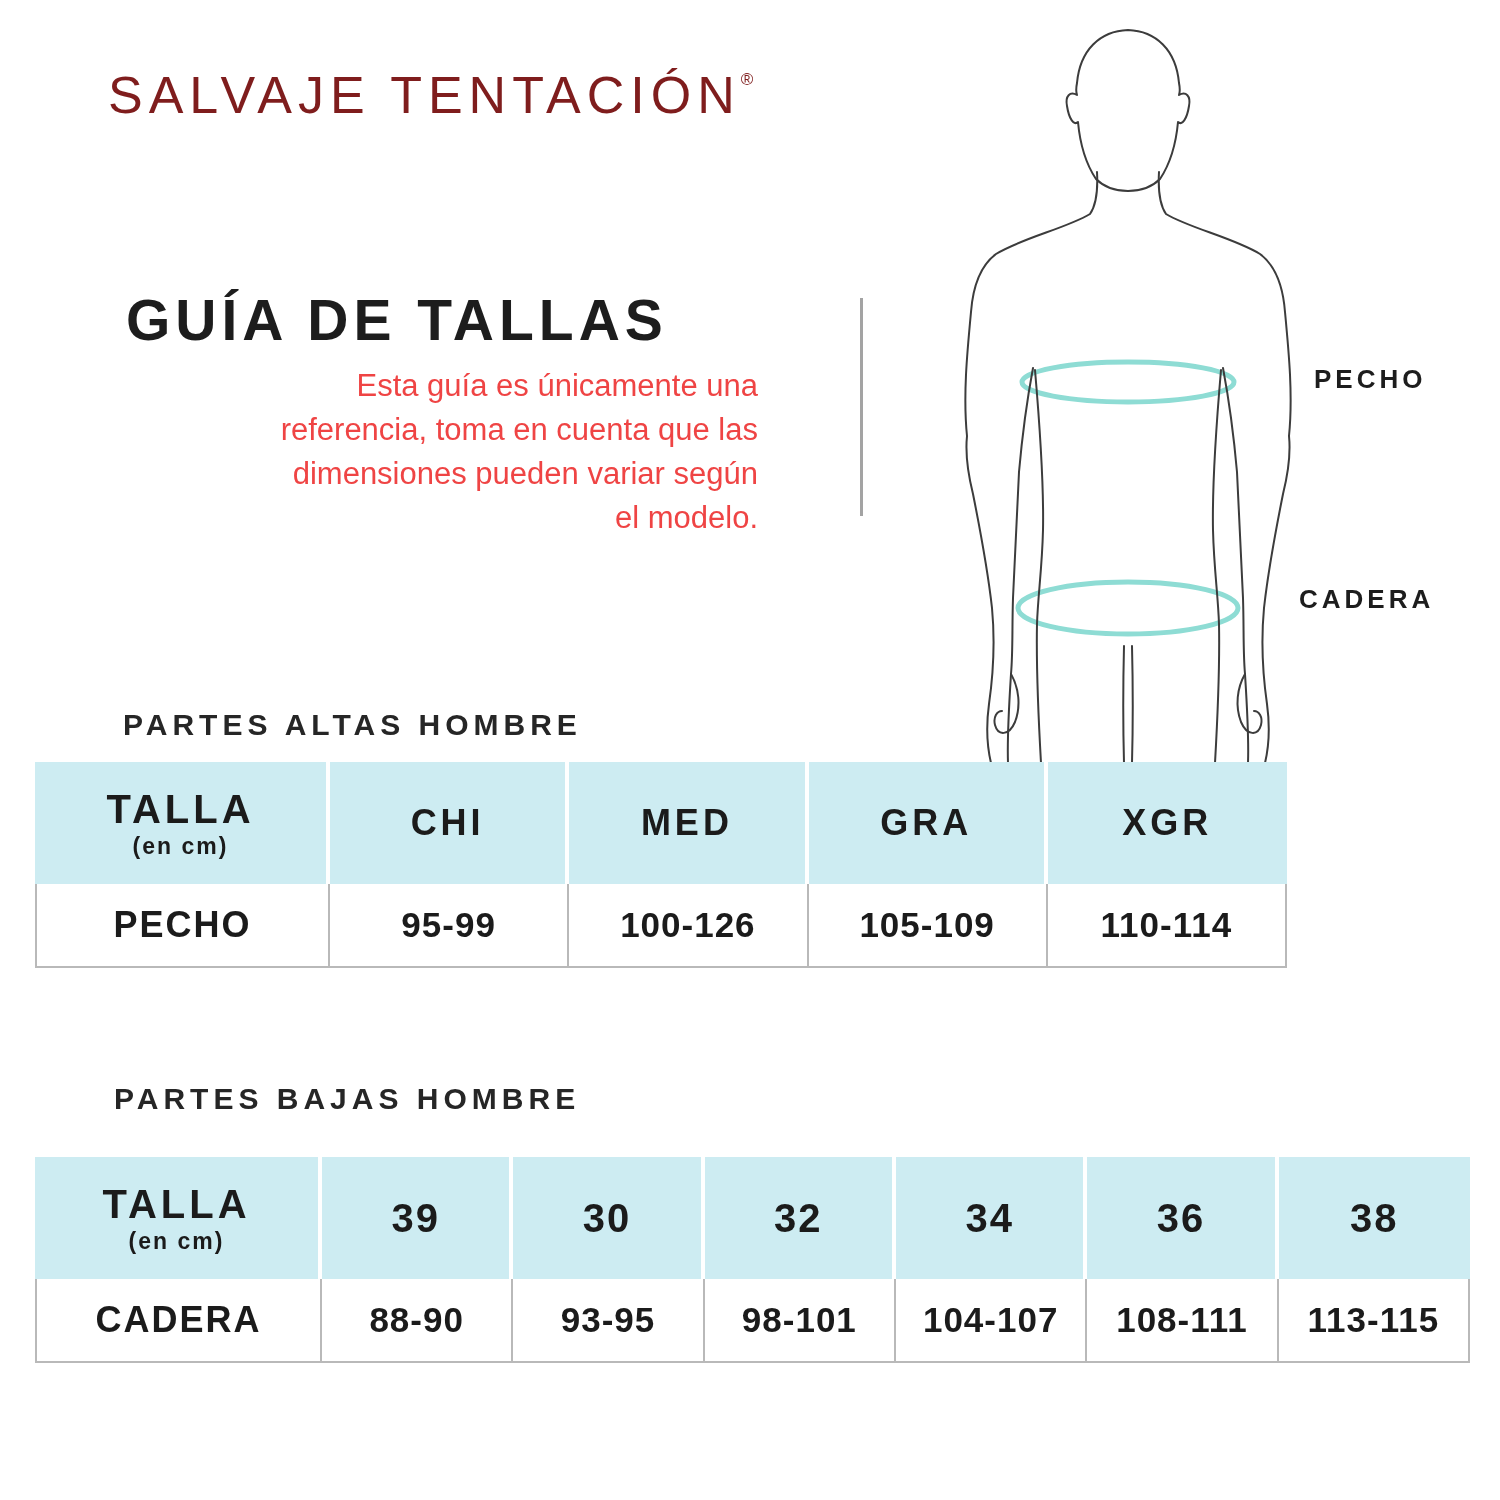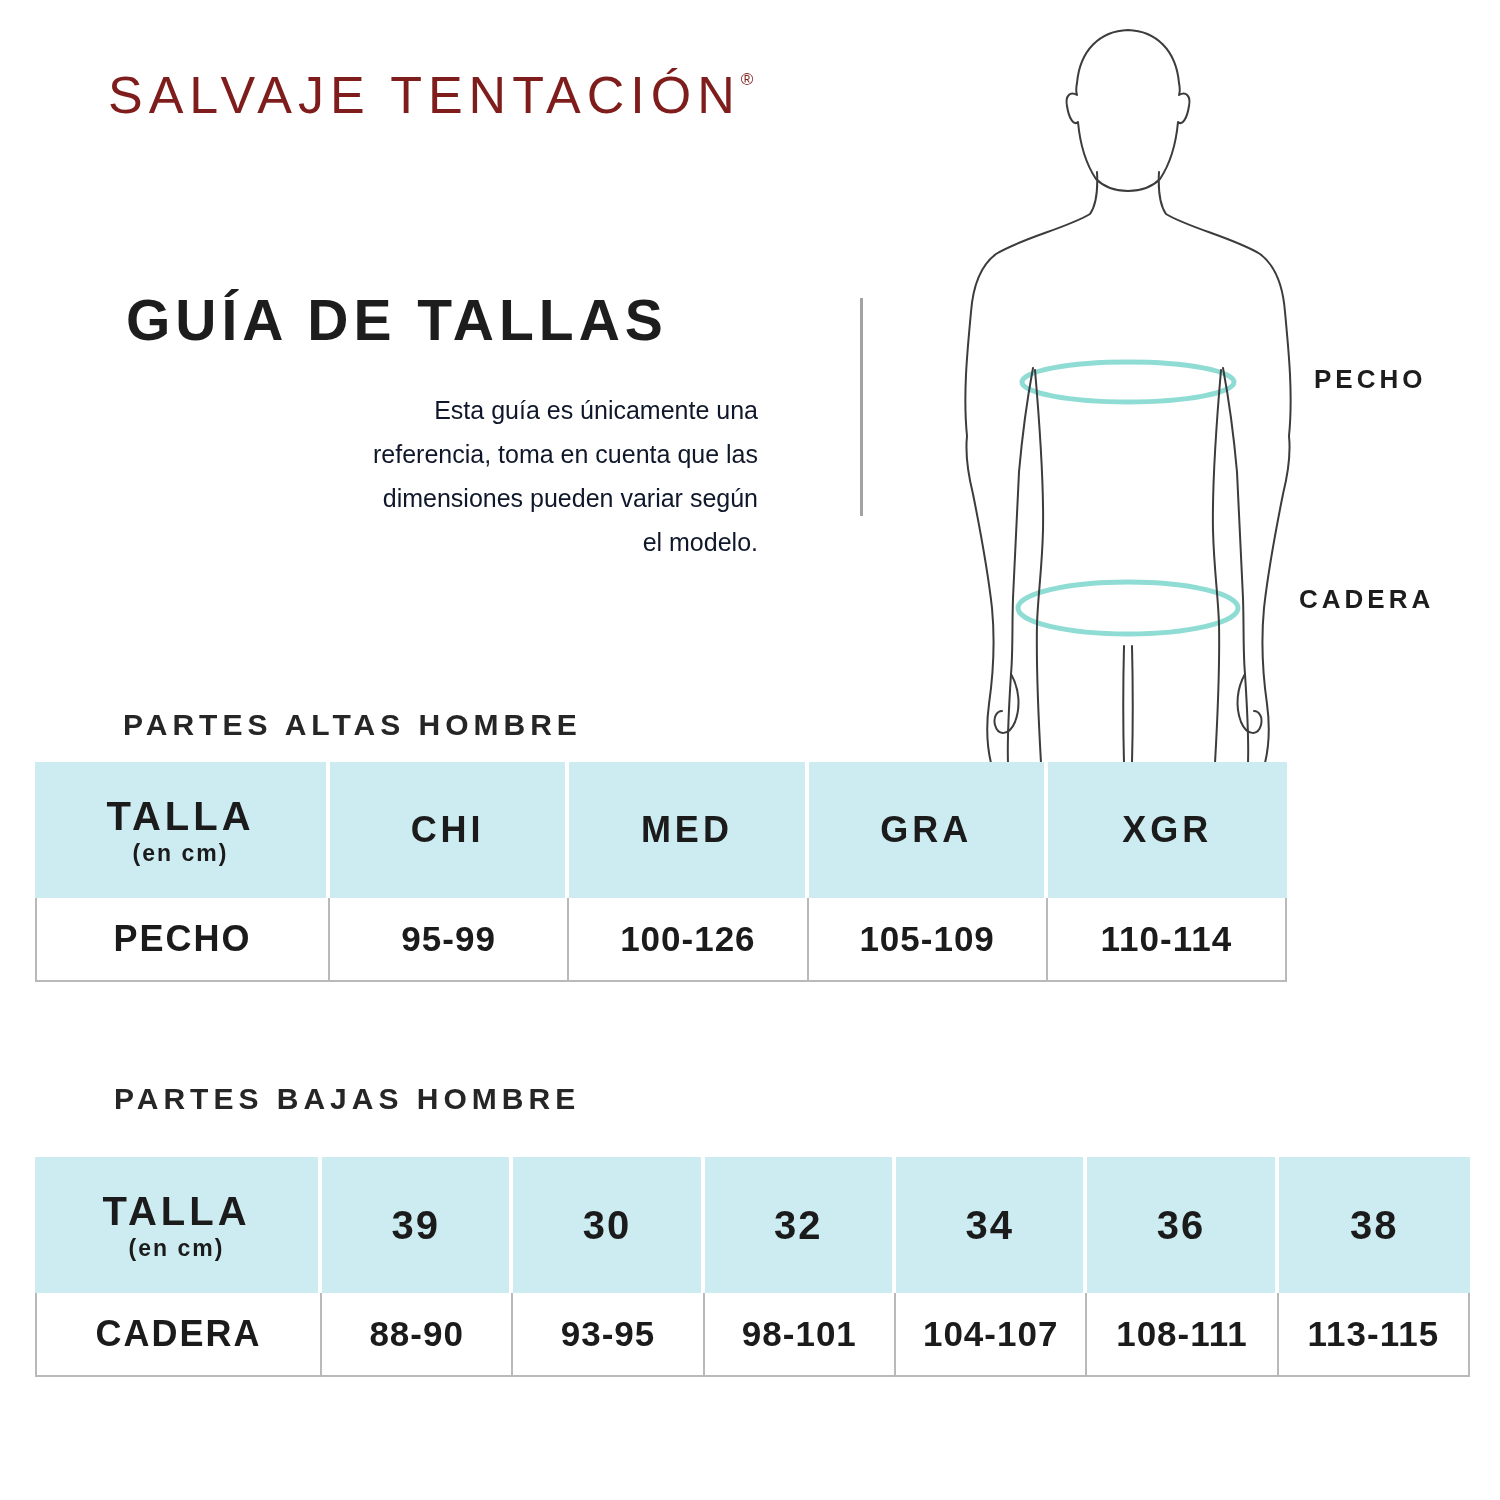--- a/index.html
+++ b/index.html
@@ -14,22 +14,22 @@
     letter-spacing:6px; color:#7f1d1d; white-space:nowrap;
   }
   .brand .reg { font-size:17px; vertical-align:28px; letter-spacing:0; }
   
   .title {
     position:absolute; left:114px; top:292px;
     font-size:57px; line-height:57px; font-weight:800;
     letter-spacing:5px; color:#1d1d1d; white-space:nowrap;margin-left:12px;
   }
   .desc {
-    position:absolute; left:78px; top:388px; width:680px;
-    text-align:right; font-size:25px; line-height:44px; color:#0f172a;
+    position:absolute; left:78px; top:364px; width:680px;
+    text-align:right; font-size:31px; line-height:44px; color:#ef4444;
   }
   .divider { position:absolute; left:860px; top:298px; width:3px; height:218px; background:#a3a3a3; }
   
   .figure-svg { position:absolute; left:950px; top:28px; width:360px; height:735px; }
   .measure-label {
     position:absolute; font-size:26px; font-weight:700; letter-spacing:4px;
     color:#1d1d1d; white-space:nowrap;
   }
   .label-pecho  { left:1314px; top:364px; }
   .label-cadera { left:1299px; top:584px; }
@@ -40,21 +40,21 @@
   }
   .sec-upper { top:708px;margin-left:9px; }
   .sec-lower { top:1082px; }
   
   .tbl { position:absolute; left:35px; }
   .tbl1 { top:762px;  width:1252px; }
   .tbl2 { top:1157px; width:1435px; }
   .thead, .trow { display:grid; }
   .tbl1 .thead, .tbl1 .trow { grid-template-columns:295px 1fr 1fr 1fr 1fr; }
   .tbl2 .thead, .tbl2 .trow { grid-template-columns:287px 1fr 1fr 1fr 1fr 1fr 1fr; }
-  .thead { height:136px; }
+  .thead { height:122px; }
   .trow  { height:84px; }
   .th {
     background:#cdecf2; display:flex; flex-direction:column;
     align-items:center; justify-content:center;
     font-size:36px; font-weight:700; letter-spacing:4px; color:#1b1b1b;
     border-right:4px solid #ffffff; box-sizing:border-box;
   }
   .th:last-child { border-right:none; }
   .tbl2 .th { font-size:40px; letter-spacing:2px; }
   .th .talla { font-size:40px; letter-spacing:4px; line-height:42px; }

